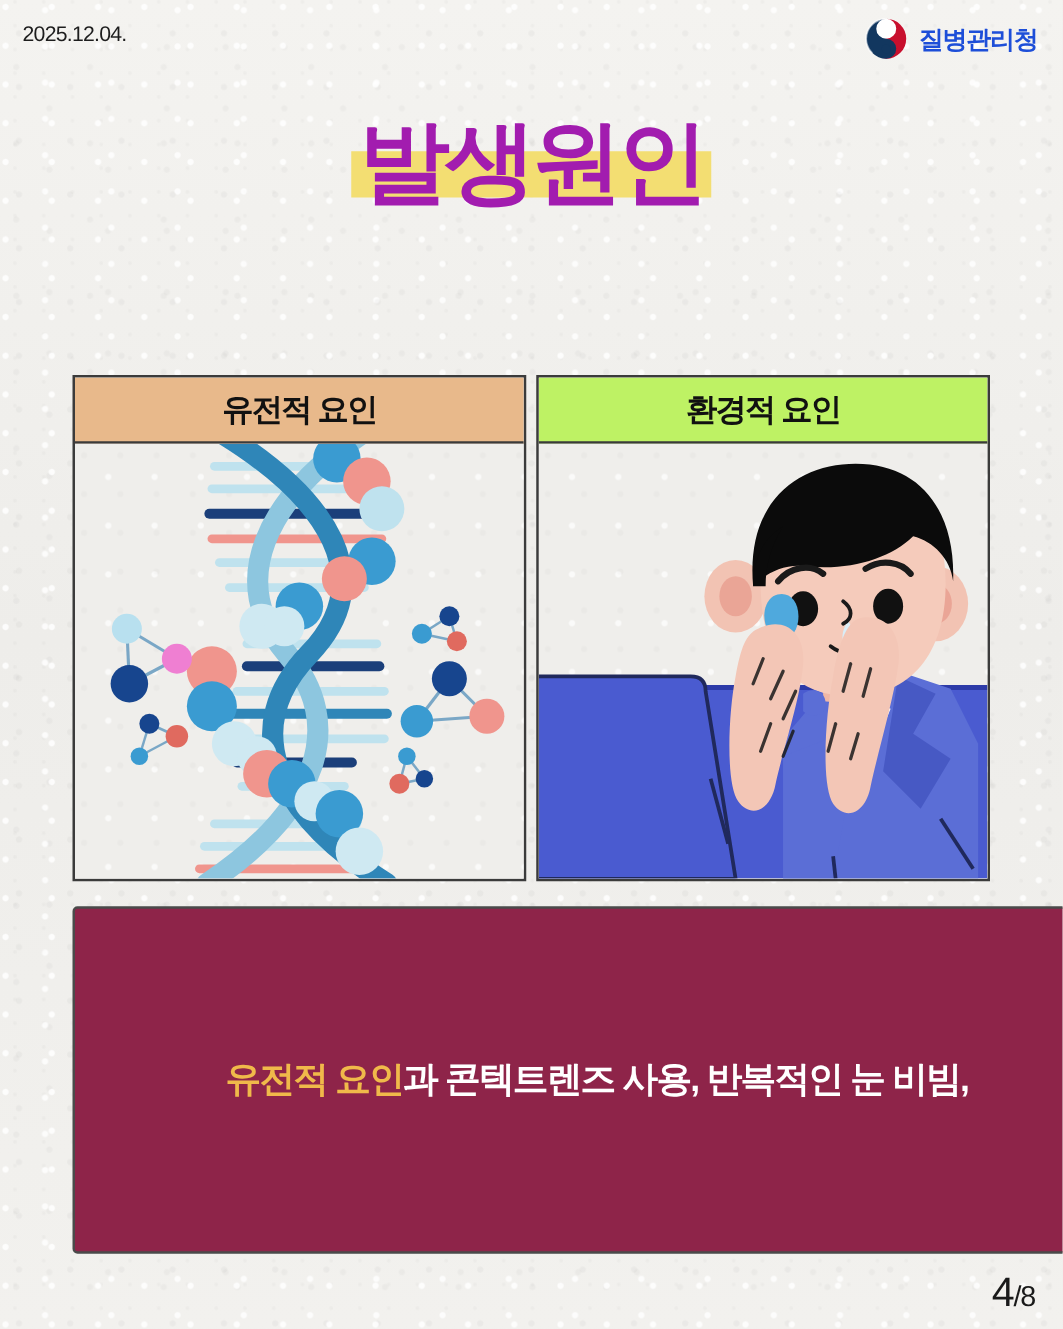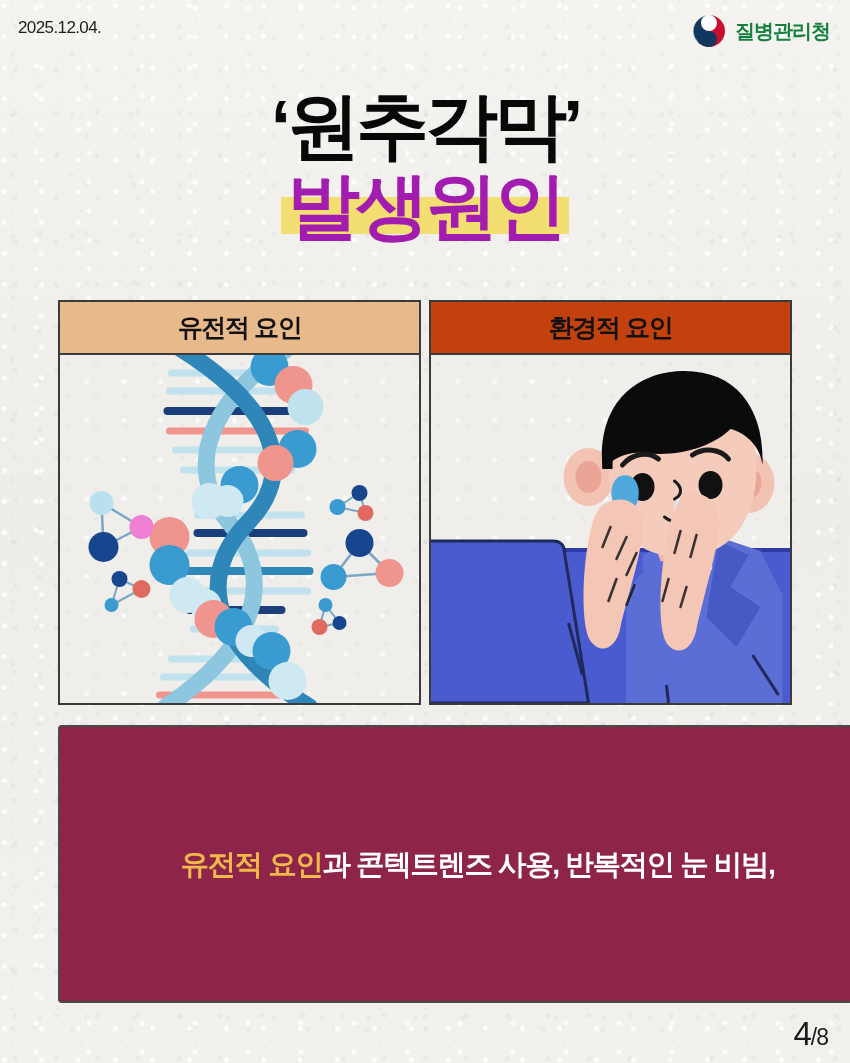--- a/index.html
+++ b/index.html
@@ -30,21 +30,21 @@
     position:absolute; left:18px; top:18px;
     font-size:17px; font-weight:400; color:#1d1d1d;
     letter-spacing:-.6px;
   }
   .brand {
     position:absolute; right:20px; top:14px;
     display:flex; align-items:center; gap:9px;
   }
   .brand-mark { width:34px; height:34px; flex:0 0 34px; }
   .brand-name {
-    font-size:20px; font-weight:700; color:#15803d;
+    font-size:20px; font-weight:700; color:#1d4ed8;
     letter-spacing:-1px;
   }
 
   
   .title-block {
     position:absolute; left:0; right:0; top:88px;
     text-align:center;
   }
   .title-line1 {
     font-size:73px; font-weight:900; color:#080808;
@@ -79,21 +79,21 @@
     overflow:hidden;
   }
   .panel-head {
     height:53px; flex:0 0 53px;
     display:flex; align-items:center; justify-content:center;
     border-bottom:2px solid #3b3b3b;
     font-size:25px; font-weight:800; color:#111;
     letter-spacing:-1.4px;
   }
   .panel-head.genetic { background:#e8b98b; }
-  .panel-head.environment { background:#c2410c; }
+  .panel-head.environment { background:#bef264; }
   .panel-body { flex:1 1 auto; position:relative; overflow:hidden;
     background:
       radial-gradient(circle at 25% 30%, rgba(0,0,0,.02) 0 2px, transparent 3px),
       radial-gradient(circle at 72% 68%, rgba(255,255,255,.7) 0 2px, transparent 3px),
       #efeeeb;
     background-size:29px 31px,37px 39px,100% 100%;
   }
   .panel-body svg { position:absolute; inset:0; width:100%; height:100%; display:block; }
 
   
@@ -135,21 +135,20 @@
       <path d="M50 97 A47 47 0 0 1 50 3 A23.5 23.5 0 0 0 50 50 A23.5 23.5 0 0 1 50 97 Z" fill="#12375F"></path>
       <circle cx="50" cy="26.5" r="10.5" fill="#ffffff"></circle>
       <circle cx="50" cy="73.5" r="10.5" fill="#12375F"></circle>
       <path d="M50 3 A47 47 0 0 0 17 84" fill="none" stroke="#ffffff" stroke-width="5" opacity=".55"></path>
     </svg>
   </span>
   <span class="brand-name">질병관리청</span>
 </div>
 
 <div class="title-block">
-  <div class="title-line1">‘원추각막’</div>
   <div class="title-line2-wrap">
     <span class="title-hl"></span>
     <span class="title-line2">발생원인</span>
   </div>
 </div>
 
 <div class="panels">
 
   <div class="panel">
     <div class="panel-head genetic">유전적 요인</div>

